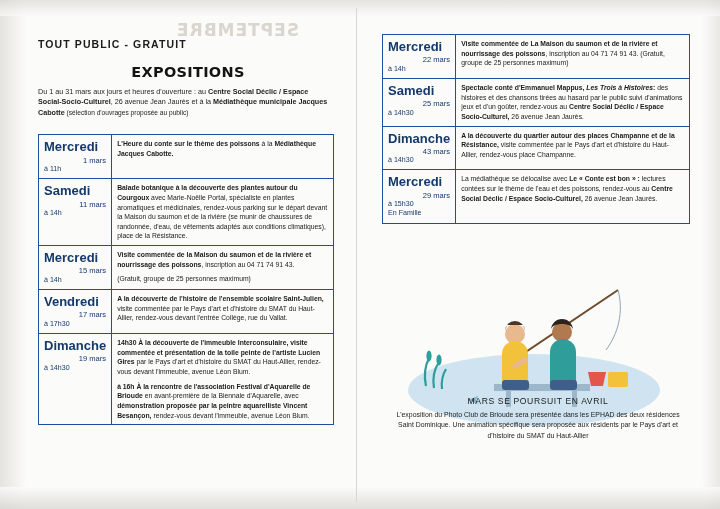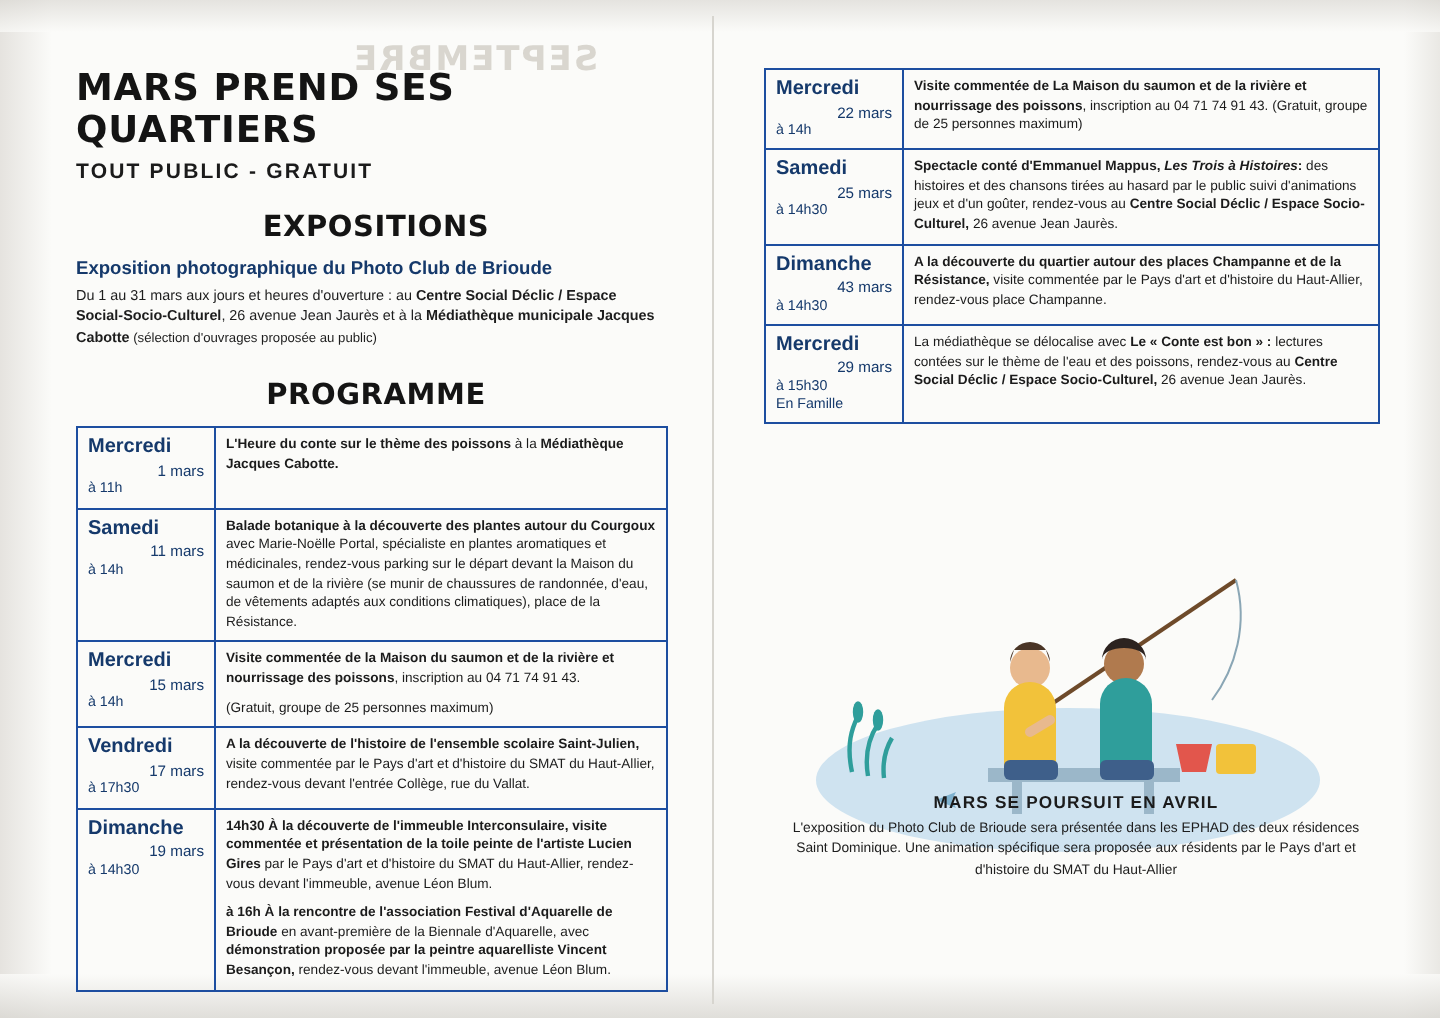--- a/index.html
+++ b/index.html
@@ -38,40 +38,40 @@
   }
   .expo-sub{font-weight:bold;font-size:9.3px;color:#15396b;margin:0 0 4px 0;}
   .expo-body{font-size:7.2px;line-height:1.45;color:#1d1d1d;margin:0 0 16px 0;width:292px;}
   .expo-body b{font-weight:bold;}
   .expo-note{font-size:6.6px;}
 
   
   .ptable{border:1.2px solid #1d4ea0;width:296px;border-collapse:collapse;}
   .ptable td{border:1.2px solid #1d4ea0;vertical-align:top;padding:4px 5px;}
   .c-date{width:58px;}
-  .d-day{font-weight:bold;font-size:10px;color:#15396b;line-height:1.25;}
+  .d-day{font-weight:bold;font-size:13px;color:#15396b;line-height:1.25;}
   .d-date{font-weight:normal;font-size:7.6px;color:#15396b;line-height:1.25;text-align:right;}
   .d-time{font-size:7.1px;color:#15396b;line-height:1.3;}
   .desc{font-size:6.8px;line-height:1.42;color:#1b1b1b;}
   .desc b{font-weight:bold;}
   .desc .it{font-style:italic;}
   .desc p{margin:0;}
   .desc p + p{margin-top:5px;}
 
   
   .col-right{position:absolute;left:382px;top:34px;width:310px;}
   .rtable{border:1.2px solid #1d4ea0;width:308px;border-collapse:collapse;}
   .rtable td{border:1.2px solid #1d4ea0;vertical-align:top;padding:4px 5px;}
 
   
   .illus{position:absolute;left:382px;top:268px;width:310px;height:200px;}
   .footer-txt{
     position:absolute;left:392px;top:396px;width:292px;text-align:center;
   }
-  .f-title{font-weight:bold;font-size:8.6px;letter-spacing:.6px;color:#1b1b1b;margin-bottom:4px;}
+  .f-title{font-weight:normal;font-size:8.6px;letter-spacing:.6px;color:#1b1b1b;margin-bottom:4px;}
   .f-body{font-size:6.9px;line-height:1.5;color:#1d1d1d;}
 
   
   .ghost{
     position:absolute;left:176px;top:20px;
     font-family:"DejaVu Sans", sans-serif;font-weight:bold;font-size:17px;
     color:#d9d6cf;letter-spacing:1px;transform:scaleX(-1);
   }
 </style>
 </head>
@@ -80,30 +80,27 @@
 <div class="page">
   <div class="scan-edge-l"></div>
   <div class="scan-edge-r"></div>
   <div class="scan-edge-t"></div>
   <div class="scan-edge-b"></div>
   <div class="fold"></div>
 
   <div class="ghost">SEPTEMBRE</div>
 
   <div class="col-left">
-    <h1 class="title">MARS PREND SES QUARTIERS</h1>
     <div class="subtitle">TOUT PUBLIC  -  GRATUIT</div>
 
     <h2 class="section-h">EXPOSITIONS</h2>
-    <div class="expo-sub">Exposition photographique du Photo Club de Brioude</div>
     <p class="expo-body">
       <span>Du 1 au 31 mars aux jours et heures d'ouverture : au </span><b>Centre Social Déclic / Espace Social-Socio-Culturel</b><span>, 26 avenue Jean Jaurès et à la </span><b>Médiathèque municipale Jacques Cabotte</b><span class="expo-note"> (sélection d'ouvrages proposée au public)</span>
     </p>
 
-    <h2 class="section-h">PROGRAMME</h2>
     <table class="ptable">
       <tbody id="left-rows">
           <tr>
             <td class="c-date">
               <div class="d-day">Mercredi</div>
               <div class="d-date">1 mars</div>
               <div class="d-time">à 11h</div>
             </td>
             <td class="desc">
               <p><b>L'Heure du conte sur le thème des poissons</b> à la <b>Médiathèque Jacques Cabotte.</b></p>

